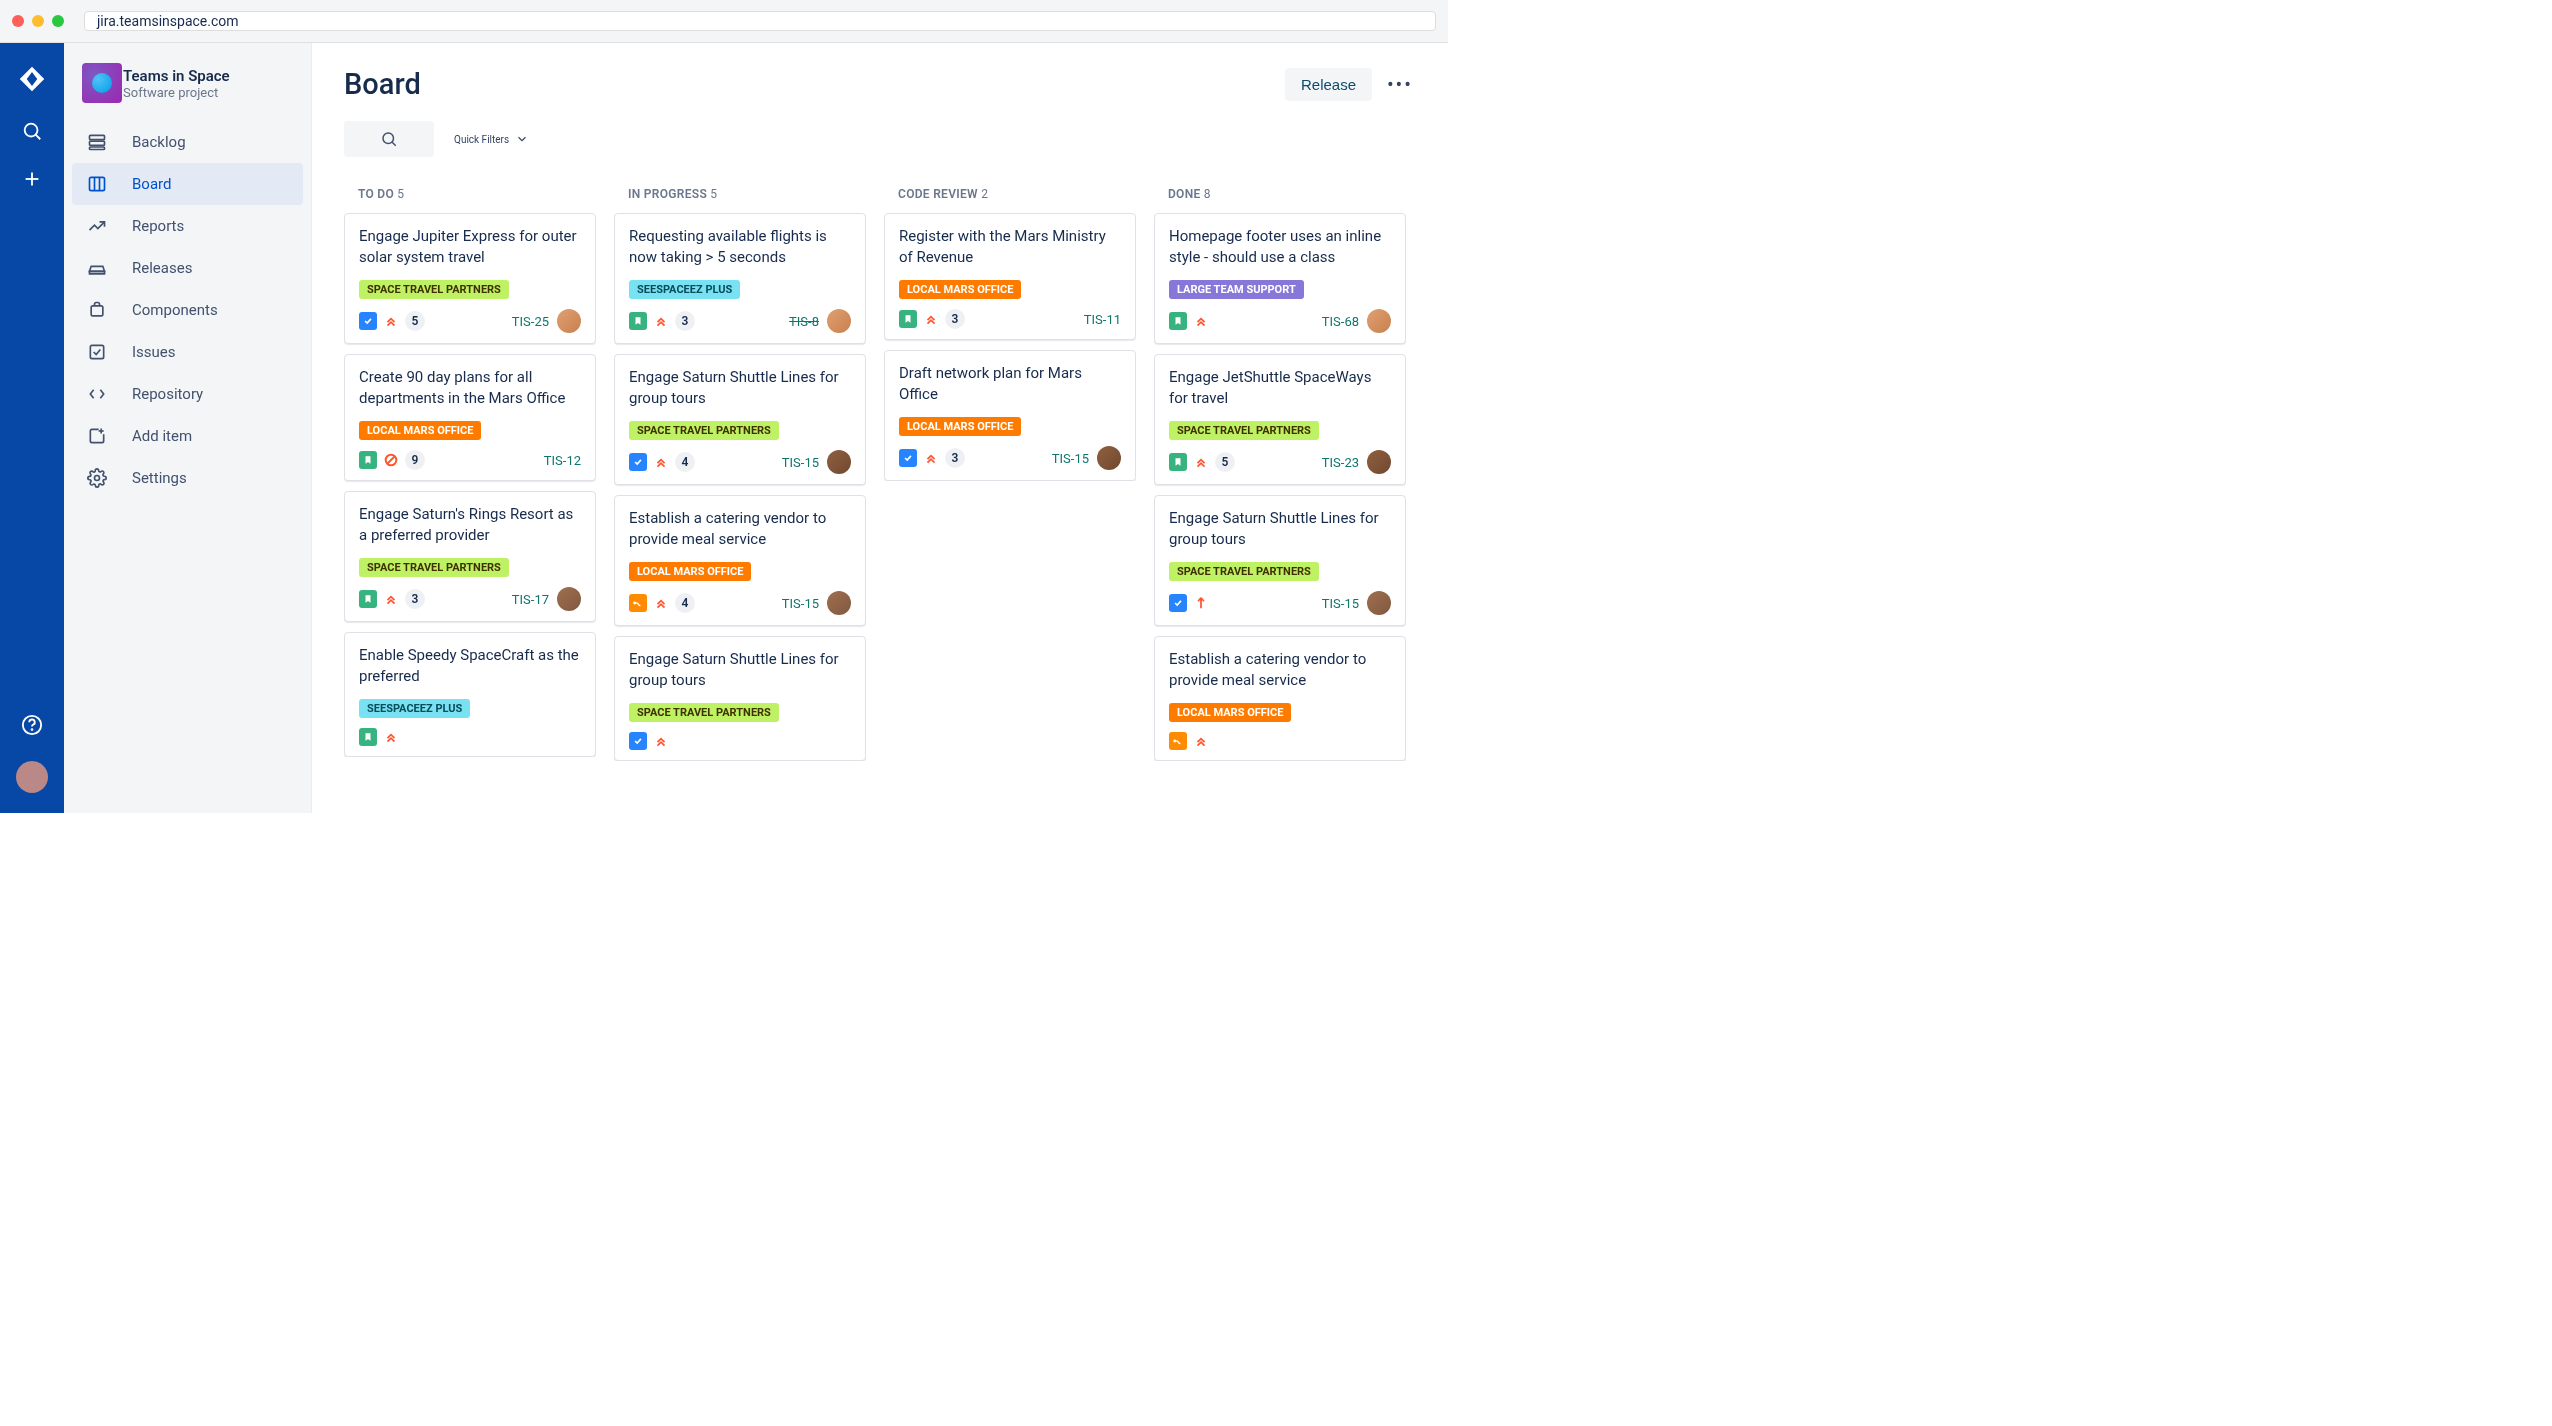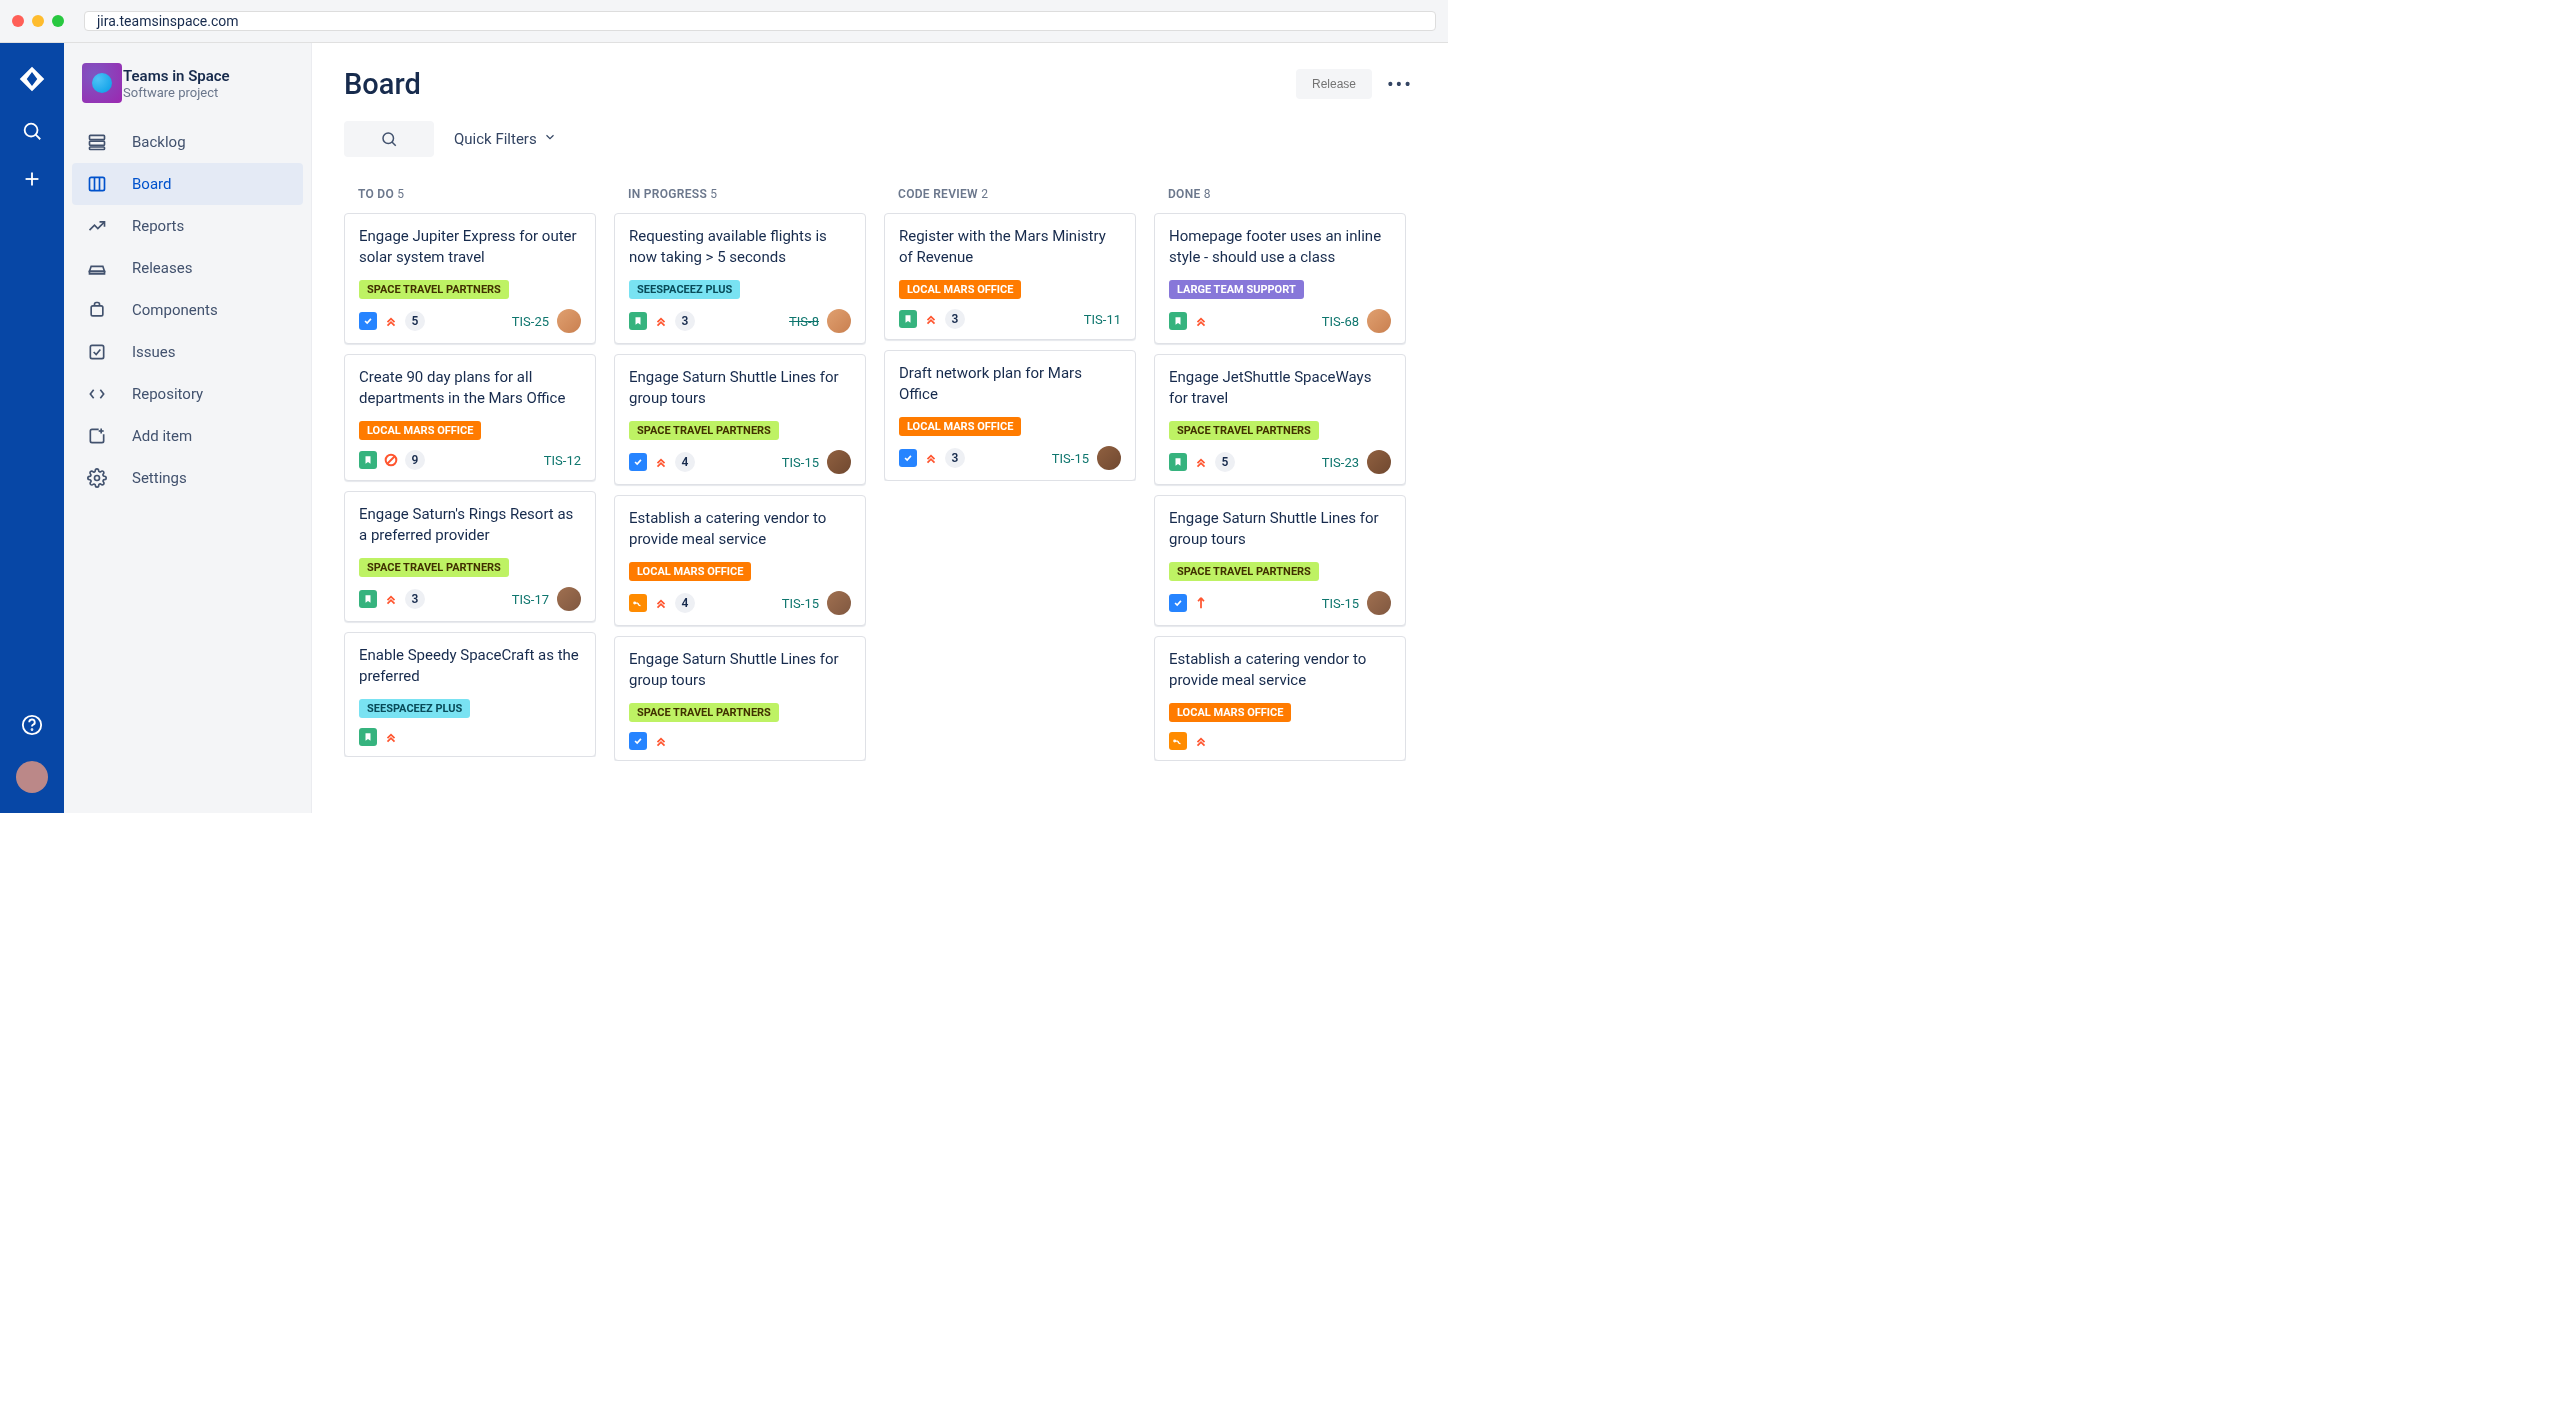--- a/index.html
+++ b/index.html
@@ -100,31 +100,31 @@
   padding: 24px 32px;
   overflow: hidden;
   display: flex;
   flex-direction: column;
 }
 .main-header { display: flex; align-items: center; justify-content: space-between; margin-bottom: 20px; }
 .page-title { font-size: 29px; font-weight: 500; color: #172b4d; }
 .header-actions { display: flex; align-items: center; gap: 12px; }
 .release-btn {
   background: #f4f5f7; border: none; border-radius: 4px;
-  padding: 8px 16px; font-size: 12px; color: #737373; cursor: pointer;
+  padding: 8px 16px; font-size: 15px; color: #0c4a6e; cursor: pointer;
 }
 .more-btn { width:32px; height:32px; display:flex; align-items:center; justify-content:center; cursor:pointer; color:#344563; font-size:20px; letter-spacing:2px; }
 
 .filters-row { display: flex; align-items: center; gap: 20px; margin-bottom: 18px; }
 .search-field {
   width: 90px; height: 36px; background: #f4f5f7;
   border-radius: 4px; display:flex; align-items:center; justify-content:center;
   cursor: pointer;
 }
-.quick-filters { display:flex; align-items:flex-start; gap:6px; color:#344563; font-size:15px; cursor:pointer; }
+.quick-filters { display:flex; align-items:center; gap:6px; color:#344563; font-size:10px; cursor:pointer; }
 
 
 .board { display: flex; gap: 18px; flex: 1; overflow: hidden; }
 .column { width: 252px; display: flex; flex-direction: column; }
 .col-header {
   padding: 12px 14px;
   font-size: 12px; font-weight: 600; letter-spacing: 0.3px;
   color: #6b778c; text-transform: uppercase;
 }
 .col-header .count { font-weight: 400; }

